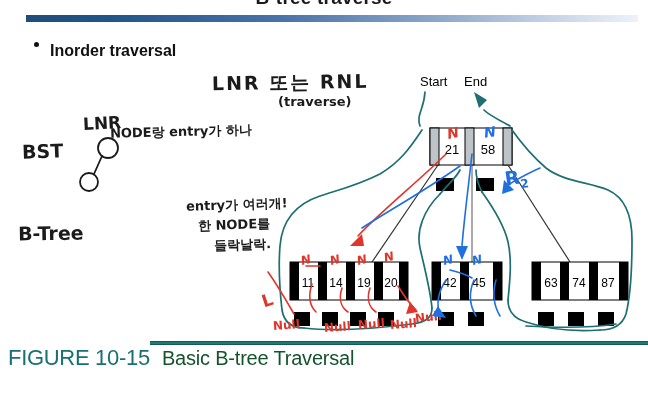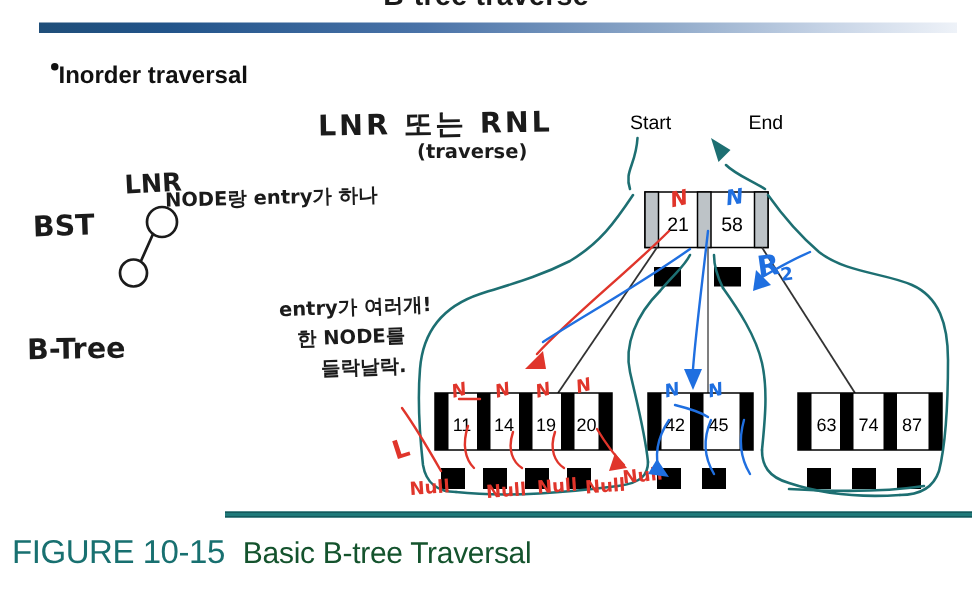--- a/index.html
+++ b/index.html
@@ -14,43 +14,43 @@
     position:absolute; left:0; top:-13px; width:648px;
     text-align:center; font-size:19px; font-weight:bold;
     color:#1a1a1a; letter-spacing:.2px; white-space:nowrap;
   }
   #title-rule {
     position:absolute; left:26px; top:15px; width:612px; height:7px;
     background:linear-gradient(to right,#1f4e79 0%, #22548a 14%, #4a73a8 42%, #8fa9c9 68%, #c7d4e6 86%, #eef2f8 100%);
   }
 
   
-  #bullet-row { position:absolute; left:34px; top:42px; display:flex; align-items:flex-start; }
+  #bullet-row { position:absolute; left:34px; top:42px; display:flex; align-items:flex-start; gap:11px; }
   #bullet-dot { width:5px; height:5px; border-radius:50%; background:#111; }
   #bullet-text { font-size:16px; font-weight:bold; color:#111; }
 
   
   #caption-rule {
     position:absolute; left:150px; top:341px; width:498px; height:4px;
     background:#1f7a7a; border-top:1px solid #14595c; border-bottom:1px solid #14595c;
   }
-  #caption-row { position:absolute; left:8px; top:355px; display:flex; align-items:baseline; gap:12px; }
+  #caption-row { position:absolute; left:8px; top:345px; display:flex; align-items:baseline; gap:12px; }
   #caption-figure { font-size:22px; color:#187070; font-family:"Liberation Sans", sans-serif; letter-spacing:-.3px; }
   #caption-text   { font-size:20px; color:#14532d; letter-spacing:-.2px; }
 
   
   #btree-diagram { position:absolute; left:260px; top:70px; width:388px; height:270px; }
   #btree-svg { position:absolute; left:0; top:0; }
 
   .node-label {
     position:absolute; font-family:"Liberation Sans", sans-serif;
     font-size:11px; color:#000; text-align:left; white-space:nowrap;
   }
   #label-start { left:160px; top:4px; font-size:13px; }
-  #label-end   { left:204px; top:4px; font-size:13px;margin-left:35px; }
+  #label-end   { left:204px; top:4px; font-size:13px; }
 
   
   #ink-layer { position:absolute; left:0; top:0; width:648px; height:404px; pointer-events:none; }
   .ink {
     position:absolute; font-family:"DejaVu Sans", sans-serif;
     white-space:nowrap; font-weight:600;
   }
   .ink-black { color:#1b1b1b; }
   .ink-red   { color:#e0352b; }
   .ink-blue  { color:#1f6fe0; }

